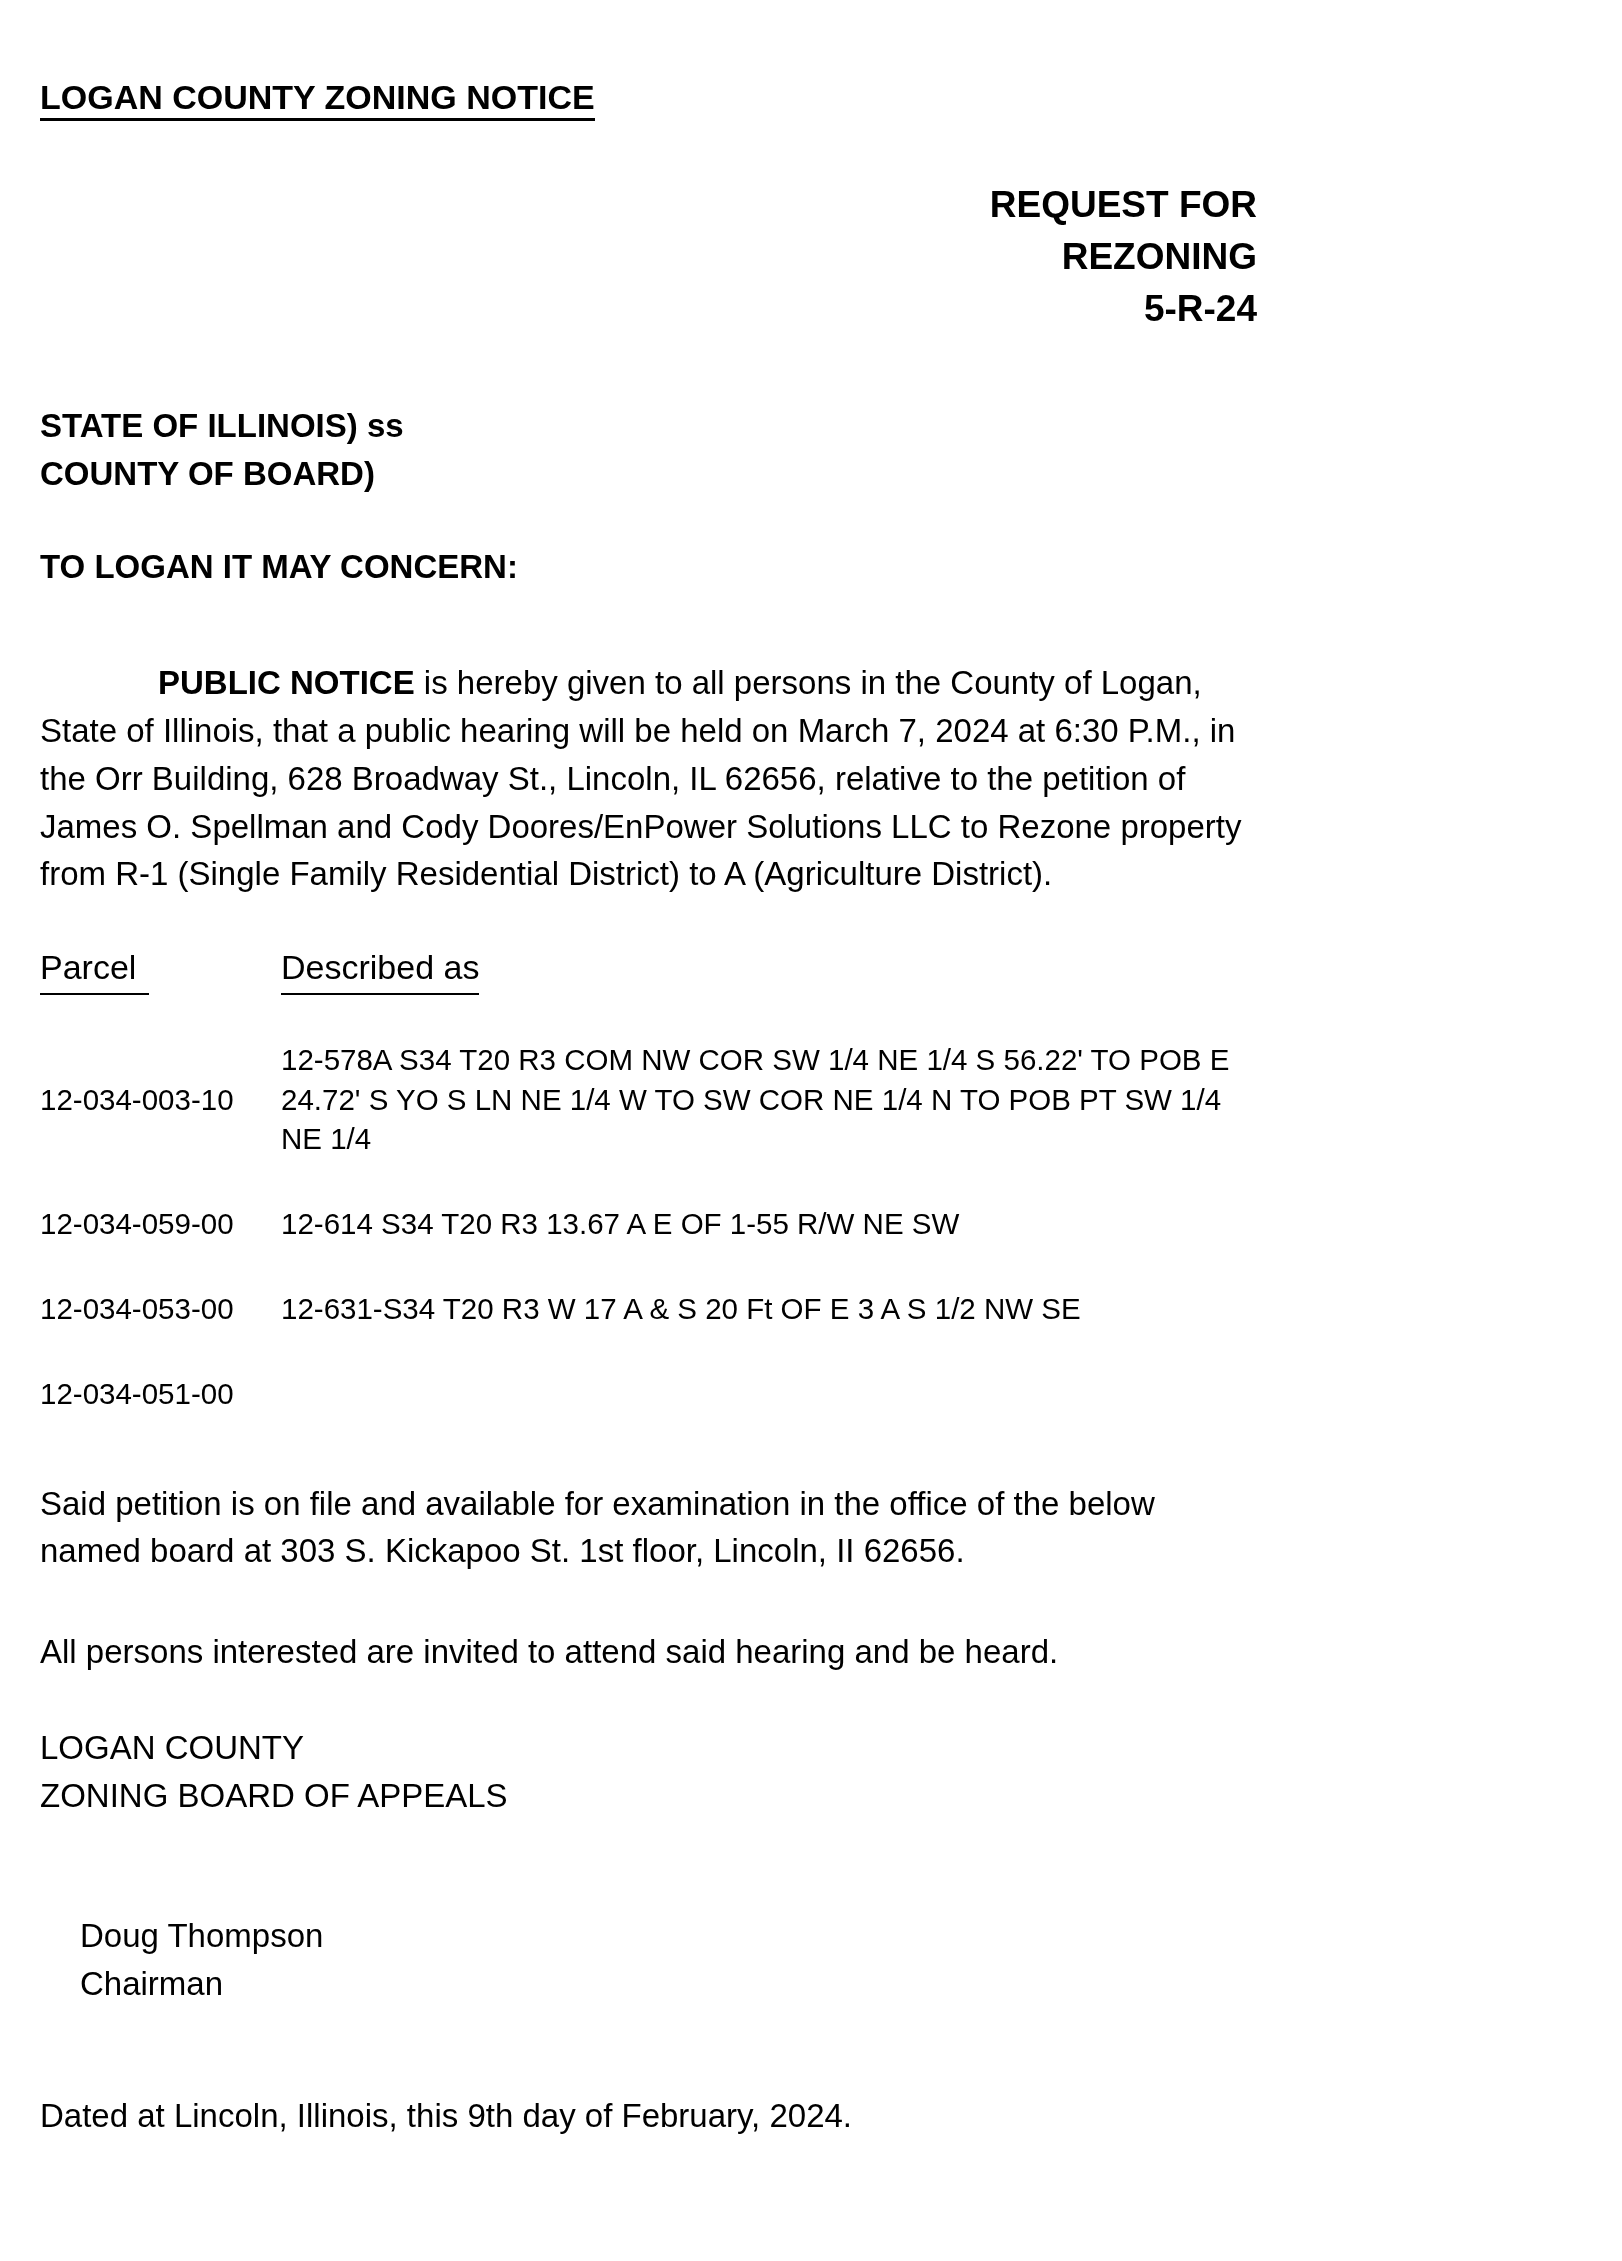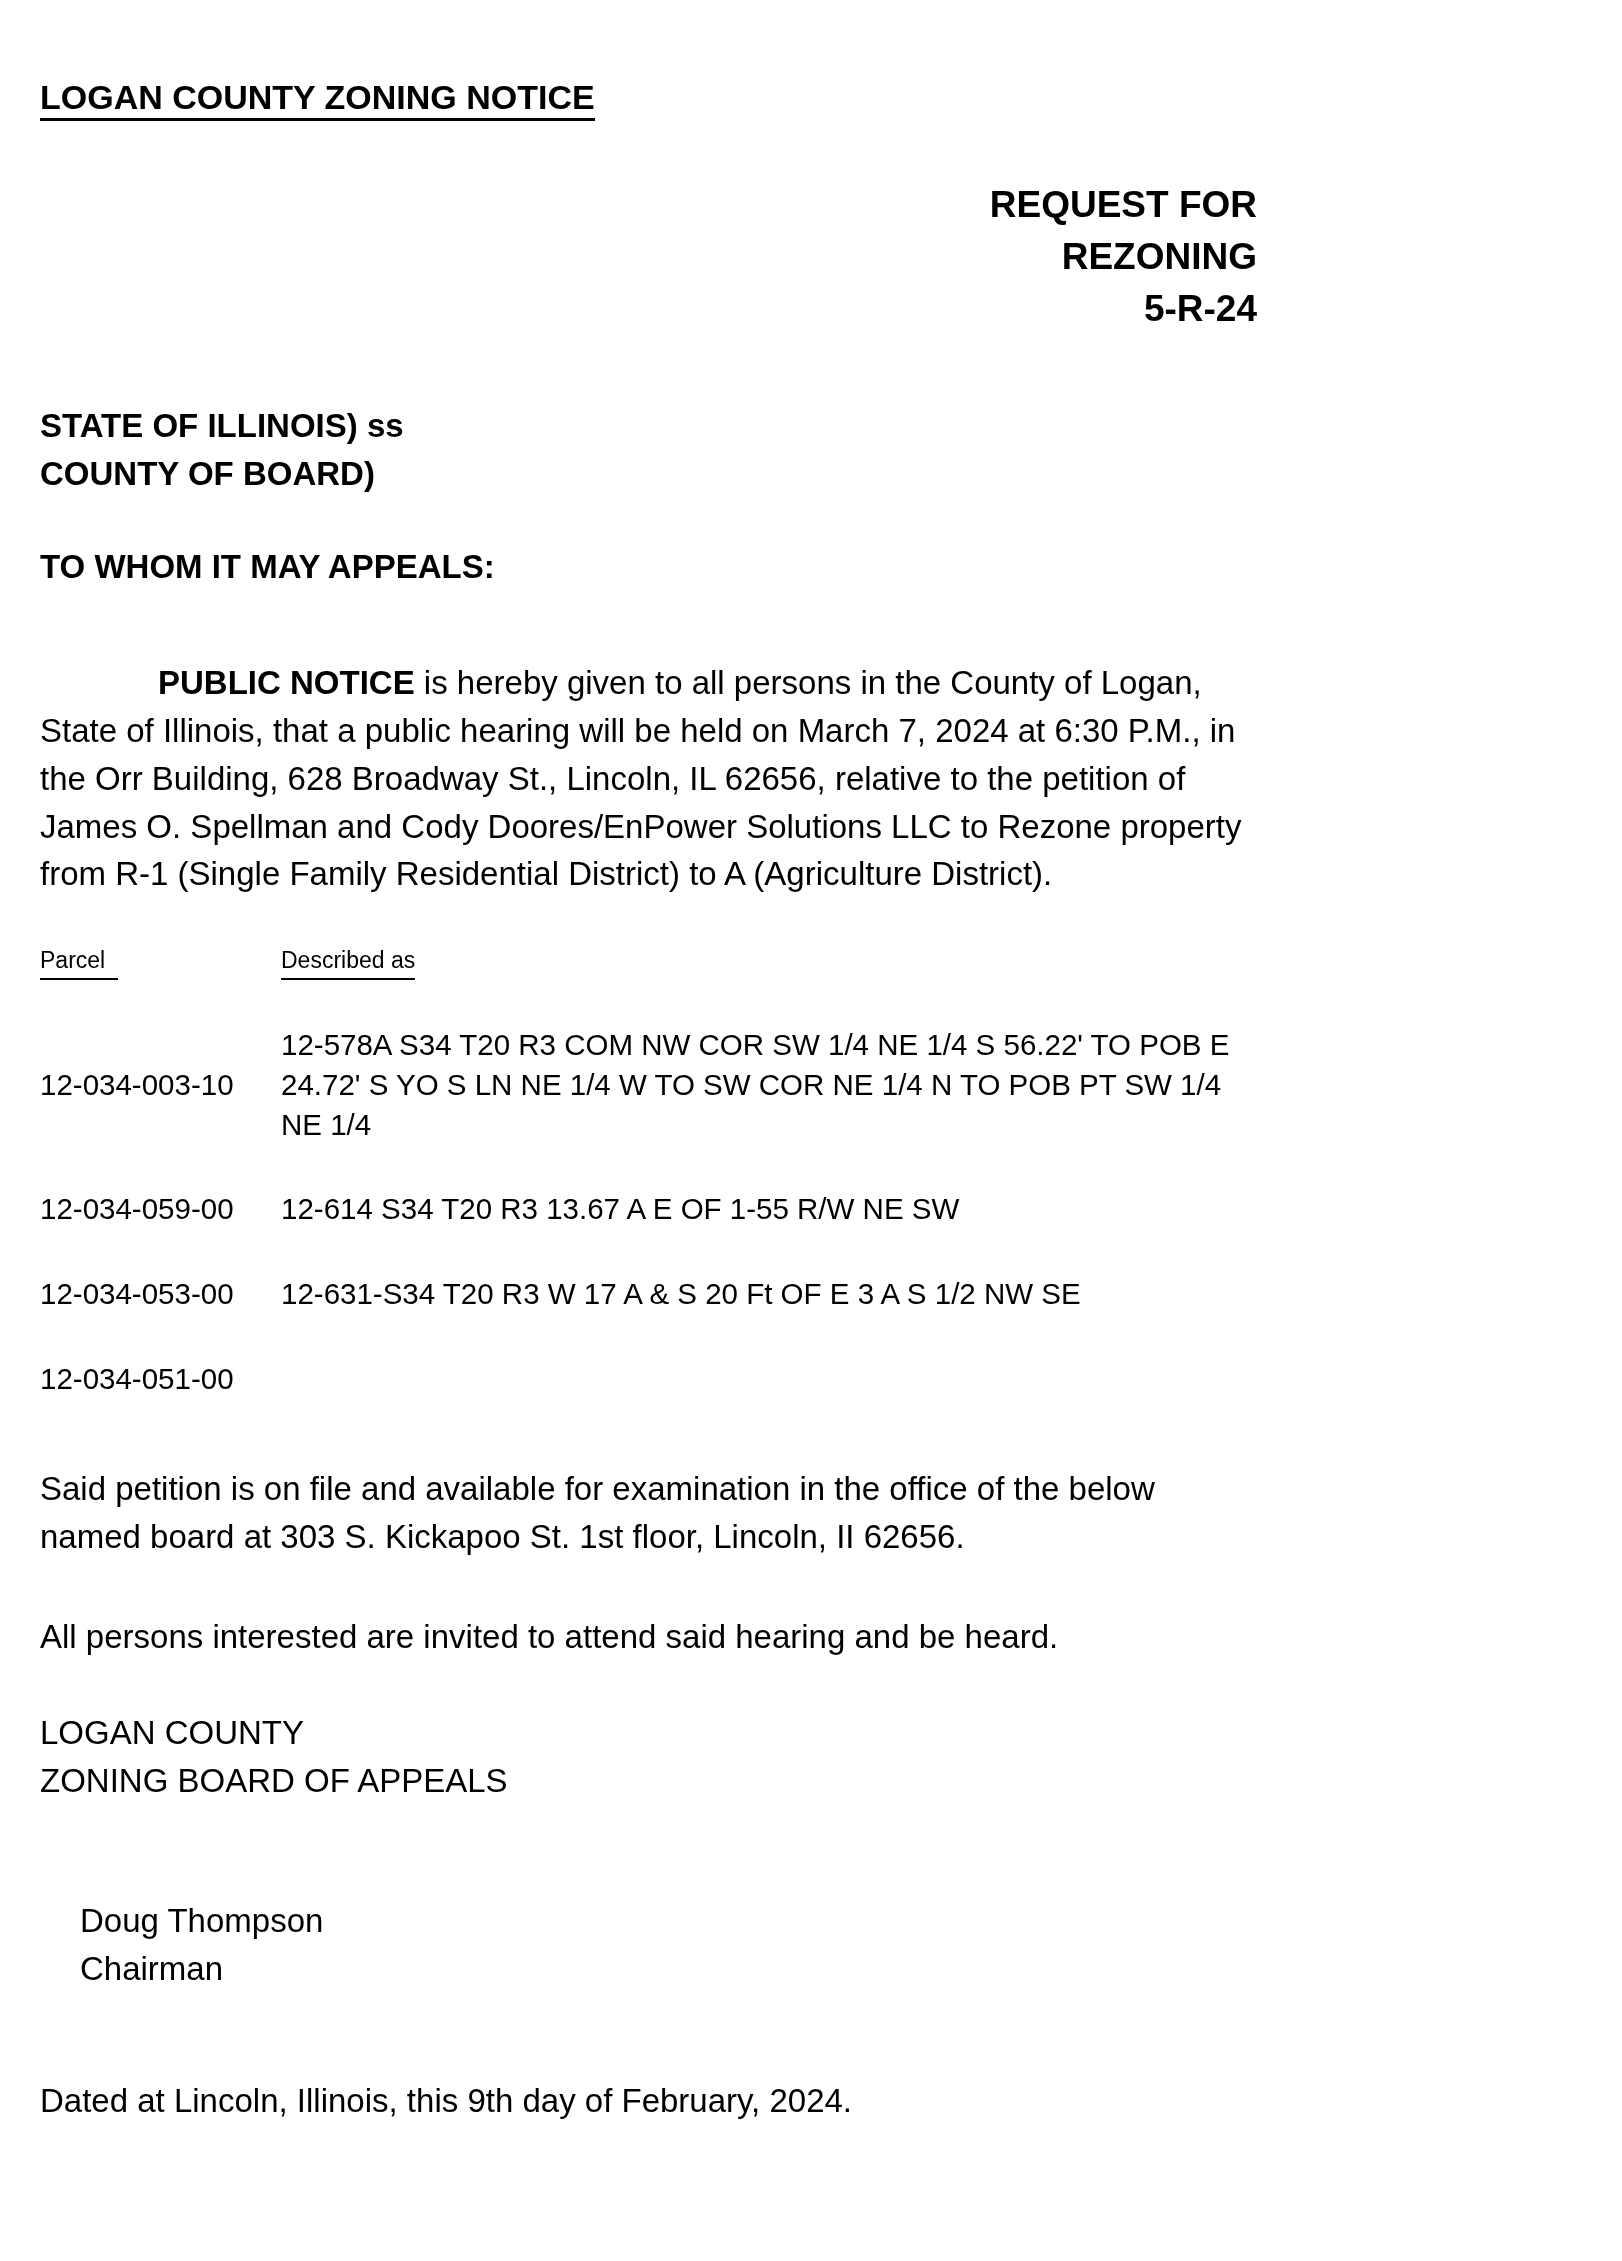--- a/index.html
+++ b/index.html
@@ -57,21 +57,21 @@
     font-weight: bold;
   }
   .parcel-table {
     margin-top: 47px;
     font-size: 29.5px;
     line-height: 1.35;
   }
   .t-header {
     display: grid;
     grid-template-columns: 241px 1fr;
-    font-size: 23px;
+    font-size: 34px;
   }
   .col-underline {
     justify-self: start;
     border-bottom: 2.3px solid #000;
     padding-bottom: 1.6px;
   }
   .col-underline.pad-right {
     padding-right: 12.4px;
   }
   .t-row {
@@ -110,21 +110,21 @@
     <div>REQUEST FOR</div>
     <div>REZONING</div>
     <div>5-R-24</div>
   </div>
 
   <div class="state-block">
     <div>STATE OF ILLINOIS) ss</div>
     <div>COUNTY OF BOARD)</div>
   </div>
 
-  <div class="concern-line">TO WHOM IT MAY APPEALS:</div>
+  <div class="concern-line">TO LOGAN IT MAY CONCERN:</div>
 
   <div class="para indent-first"><span class="bold-inline">PUBLIC NOTICE</span><span> is hereby given to all persons in the County of Logan, State of Illinois, that a public hearing will be held on March 7, 2024 at 6:30 P.M., in the Orr Building, 628 Broadway St., Lincoln, IL 62656, relative to the petition of James O. Spellman and Cody Doores/EnPower Solutions LLC to Rezone property from R-1 (Single Family Residential District) to A (Agriculture District).</span></div>
 
 
   <div class="parcel-table">
     <div class="t-header">
       <span class="col-underline pad-right">Parcel</span>
       <span class="col-underline">Described as</span>
     </div>
 

